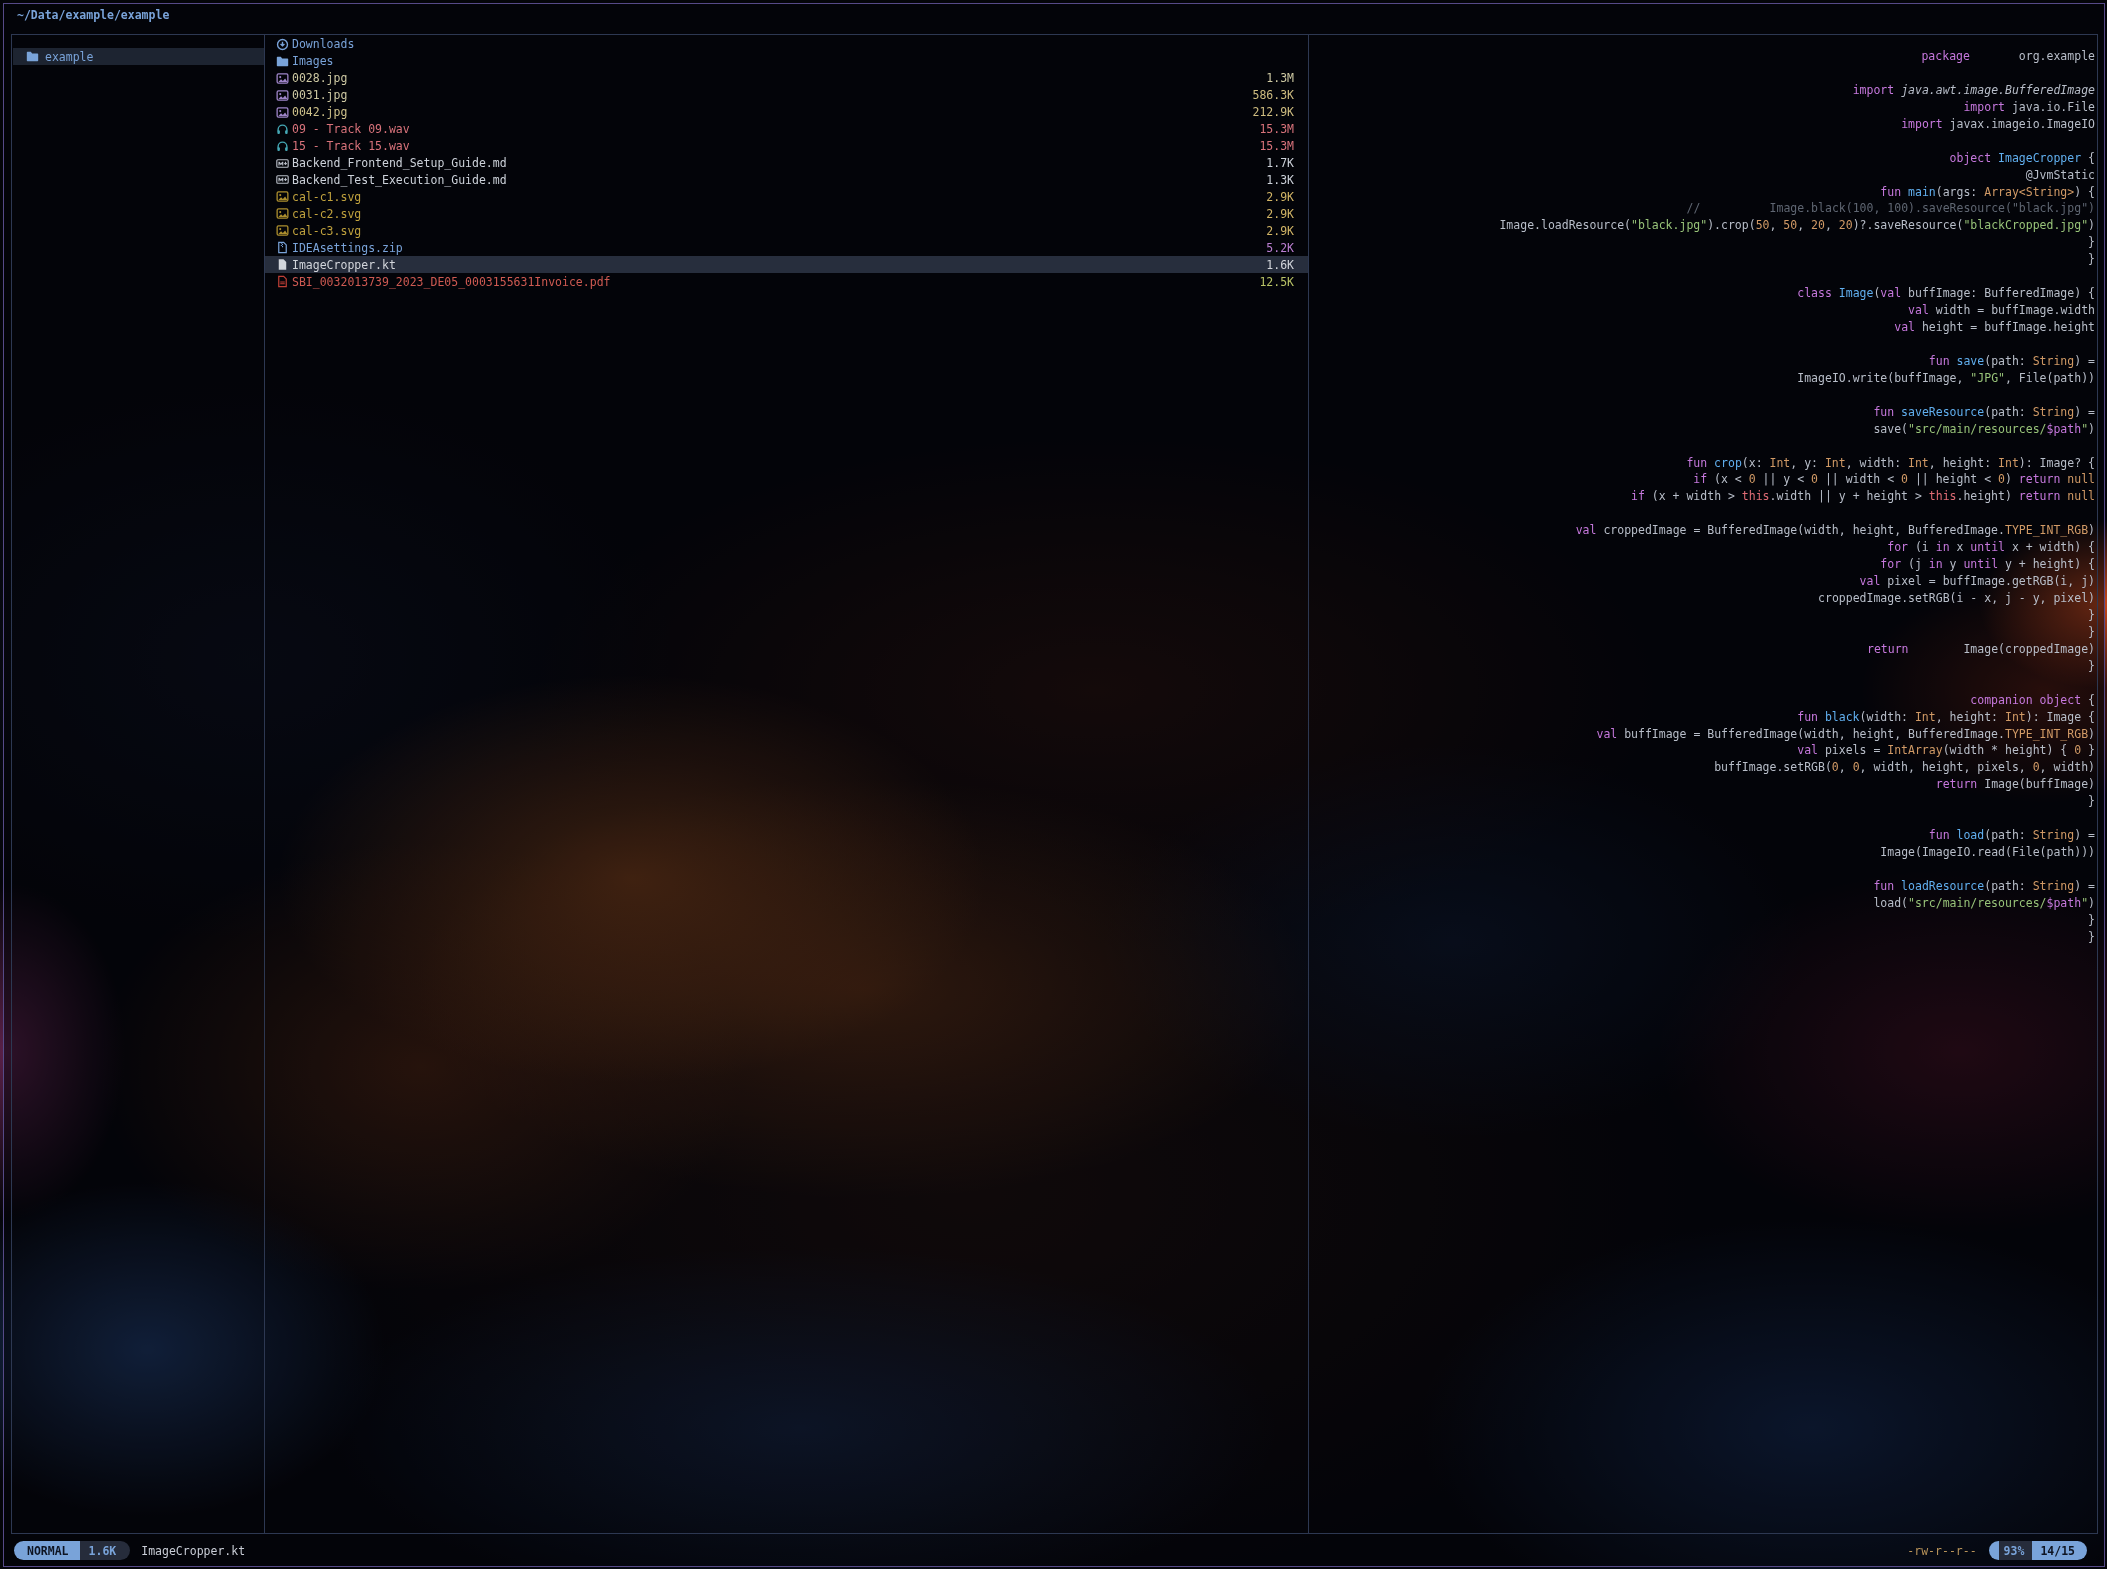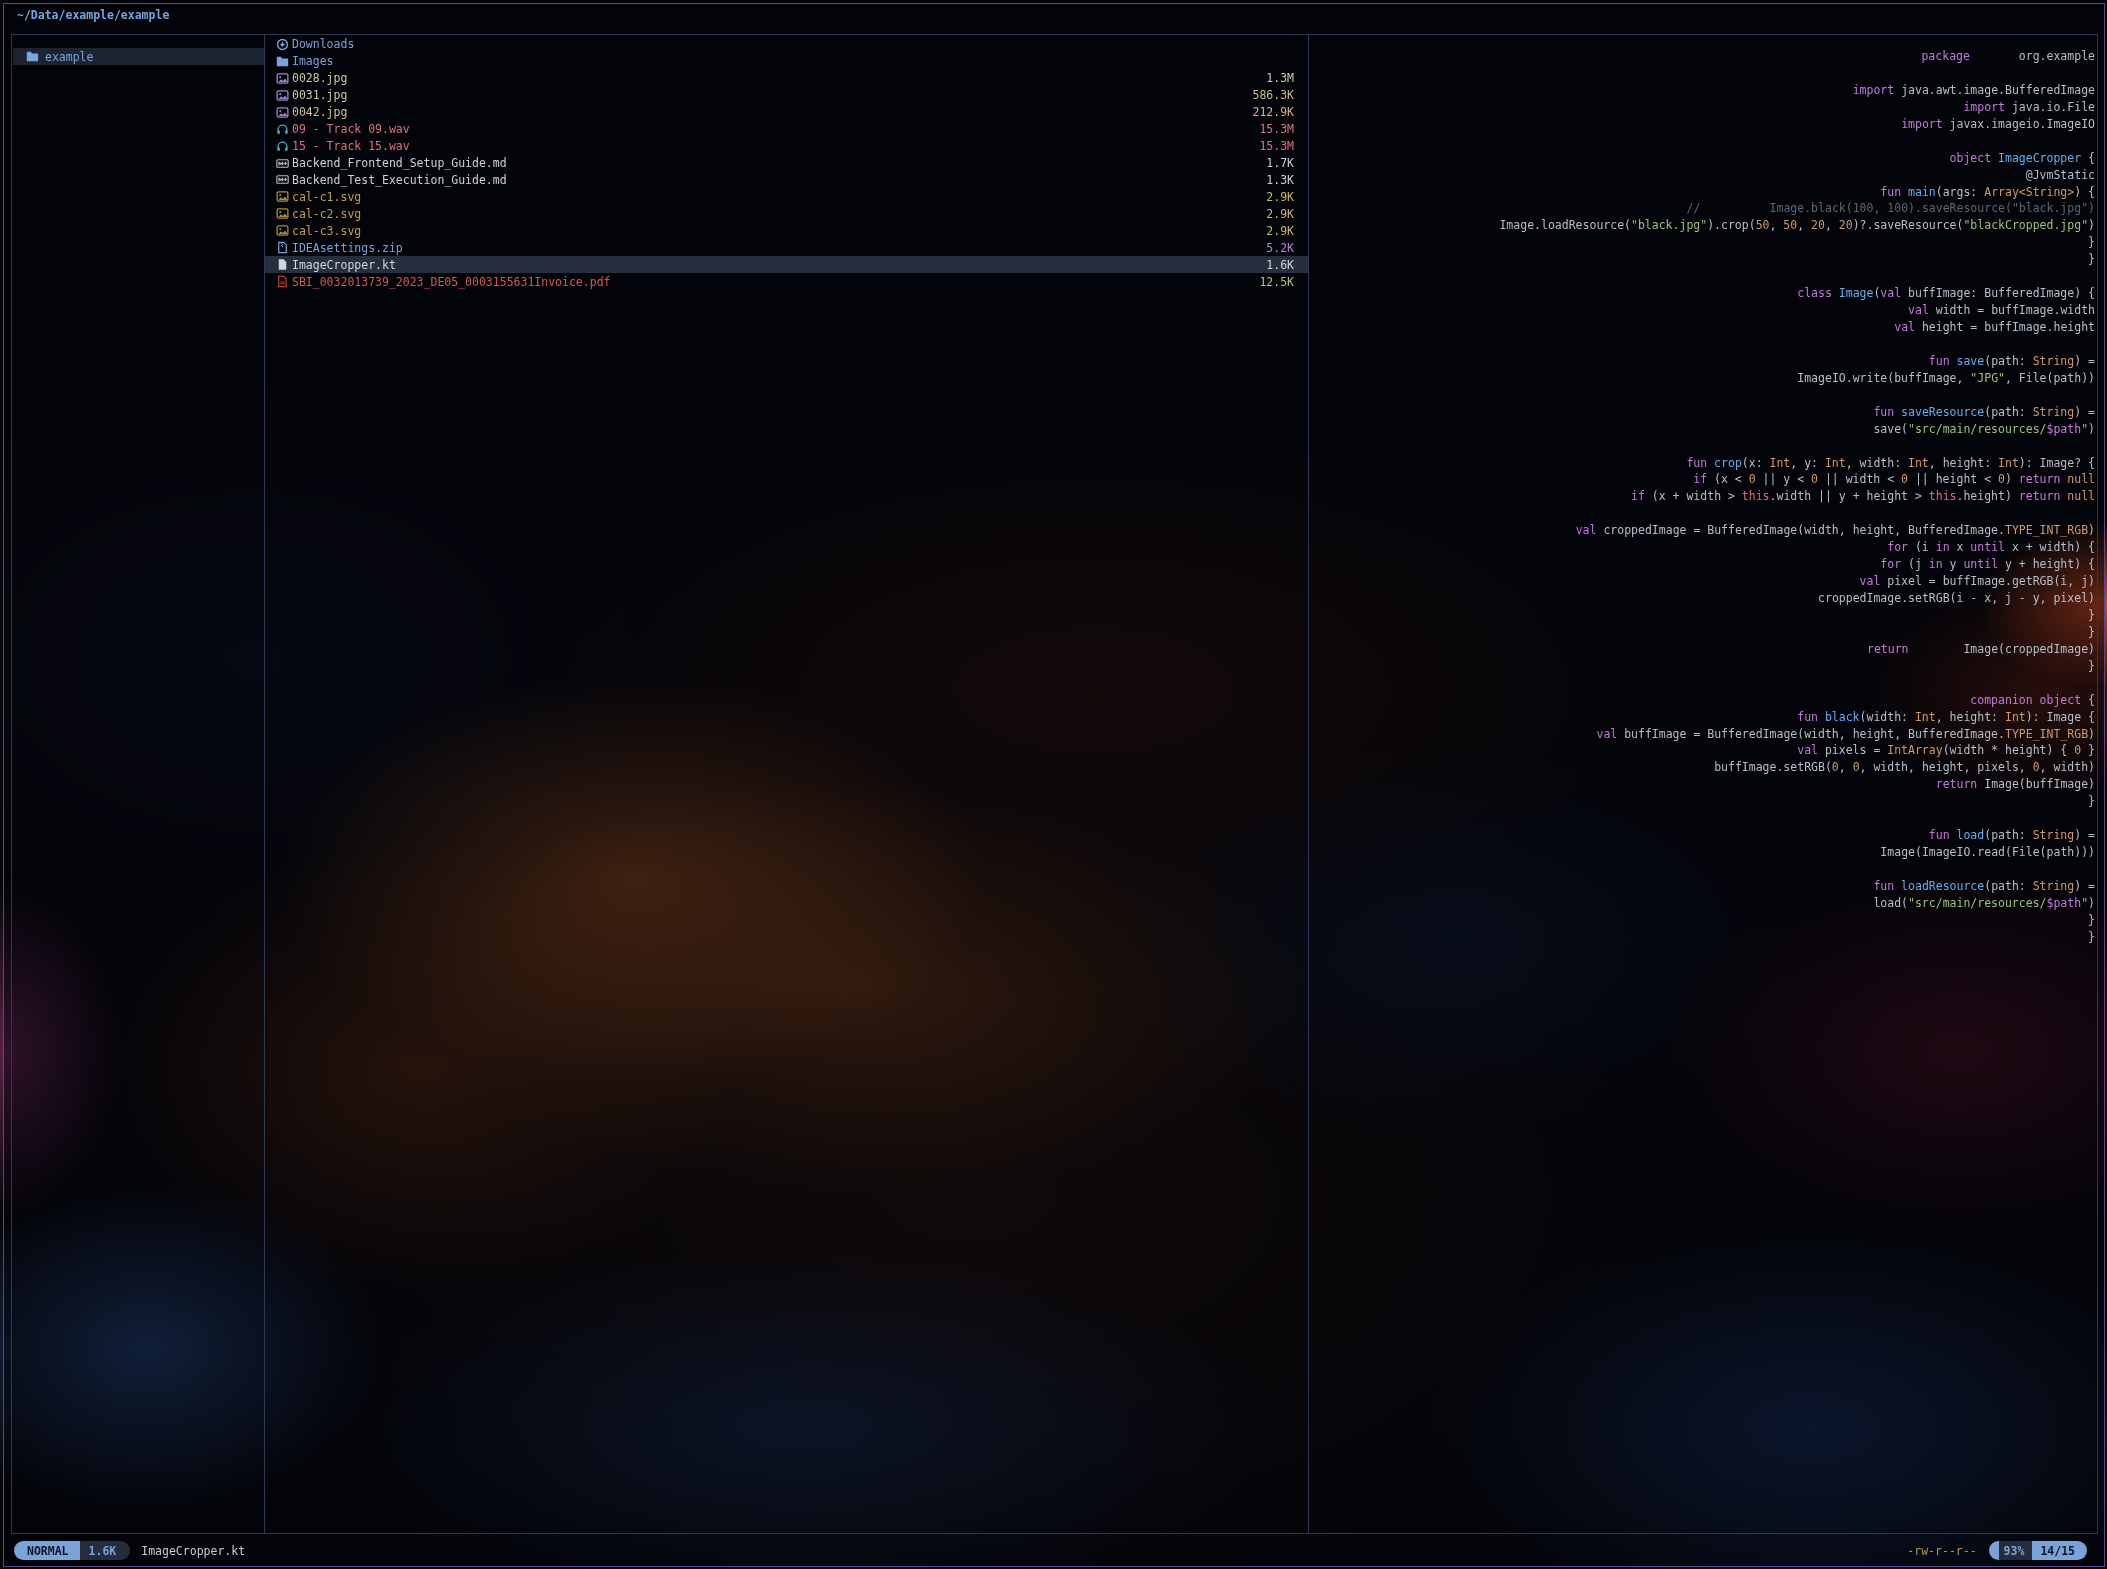--- a/index.html
+++ b/index.html
@@ -160,21 +160,21 @@
                 <path d="M3.4 1.6h6l3.2 3.2v9.6H3.4z" fill="none" stroke="currentColor" stroke-width="1.5"></path>
                 <path d="M5.2 8.6h5.6M5.2 10.8h5.6" stroke="currentColor" stroke-width="1.4"></path>
               </svg></span><span class="fname" style="color: rgb(207, 90, 82);">SBI_0032013739_2023_DE05_0003155631Invoice.pdf</span><span class="fsize" style="color: rgb(184, 194, 102);">12.5K</span></div>
         </div>
     </div>
 
     <div class="pane preview">
       <div class="code">
           <div class="cline"><span style="color: rgb(198, 120, 221);">package</span><span style="color: rgb(184, 190, 201); margin-left: 42px;"> org.example</span></div>
           <div class="cline">&nbsp;</div>
-          <div class="cline"><span style="color: rgb(198, 120, 221);">import</span><span style="color: rgb(184, 190, 201);"> java.awt.image.BufferedImage</span></div>
+          <div class="cline"><span style="color: rgb(198, 120, 221);">import</span><span style="color: rgb(184, 190, 201); font-style: italic;"> java.awt.image.BufferedImage</span></div>
           <div class="cline"><span style="color: rgb(198, 120, 221);">import</span><span style="color: rgb(184, 190, 201);"> java.io.File</span></div>
           <div class="cline"><span style="color: rgb(198, 120, 221);">import</span><span style="color: rgb(184, 190, 201);"> javax.imageio.ImageIO</span></div>
           <div class="cline">&nbsp;</div>
           <div class="cline"><span style="color: rgb(198, 120, 221);">object</span><span style="color: rgb(184, 190, 201);"> </span><span style="color: rgb(97, 175, 239);">ImageCropper</span><span style="color: rgb(184, 190, 201);"> {</span></div>
           <div class="cline"><span style="color: rgb(184, 190, 201);">    @JvmStatic</span></div>
           <div class="cline"><span style="color: rgb(184, 190, 201);">    </span><span style="color: rgb(198, 120, 221);">fun</span><span style="color: rgb(184, 190, 201);"> </span><span style="color: rgb(97, 175, 239);">main</span><span style="color: rgb(184, 190, 201);">(args: </span><span style="color: rgb(209, 154, 102);">Array&lt;String&gt;</span><span style="color: rgb(184, 190, 201);">) {</span></div>
           <div class="cline"><span style="color: rgb(95, 102, 114);">//          Image.black(100, 100).saveResource("black.jpg")</span></div>
           <div class="cline"><span style="color: rgb(184, 190, 201);">        Image.loadResource(</span><span style="color: rgb(152, 195, 121);">"black.jpg"</span><span style="color: rgb(184, 190, 201);">).crop(</span><span style="color: rgb(209, 154, 102);">50</span><span style="color: rgb(184, 190, 201);">, </span><span style="color: rgb(209, 154, 102);">50</span><span style="color: rgb(184, 190, 201);">, </span><span style="color: rgb(209, 154, 102);">20</span><span style="color: rgb(184, 190, 201);">, </span><span style="color: rgb(209, 154, 102);">20</span><span style="color: rgb(184, 190, 201);">)?.saveResource(</span><span style="color: rgb(152, 195, 121);">"blackCropped.jpg"</span><span style="color: rgb(184, 190, 201);">)</span></div>
           <div class="cline"><span style="color: rgb(184, 190, 201);">    }</span></div>
           <div class="cline"><span style="color: rgb(184, 190, 201);">}</span></div>

